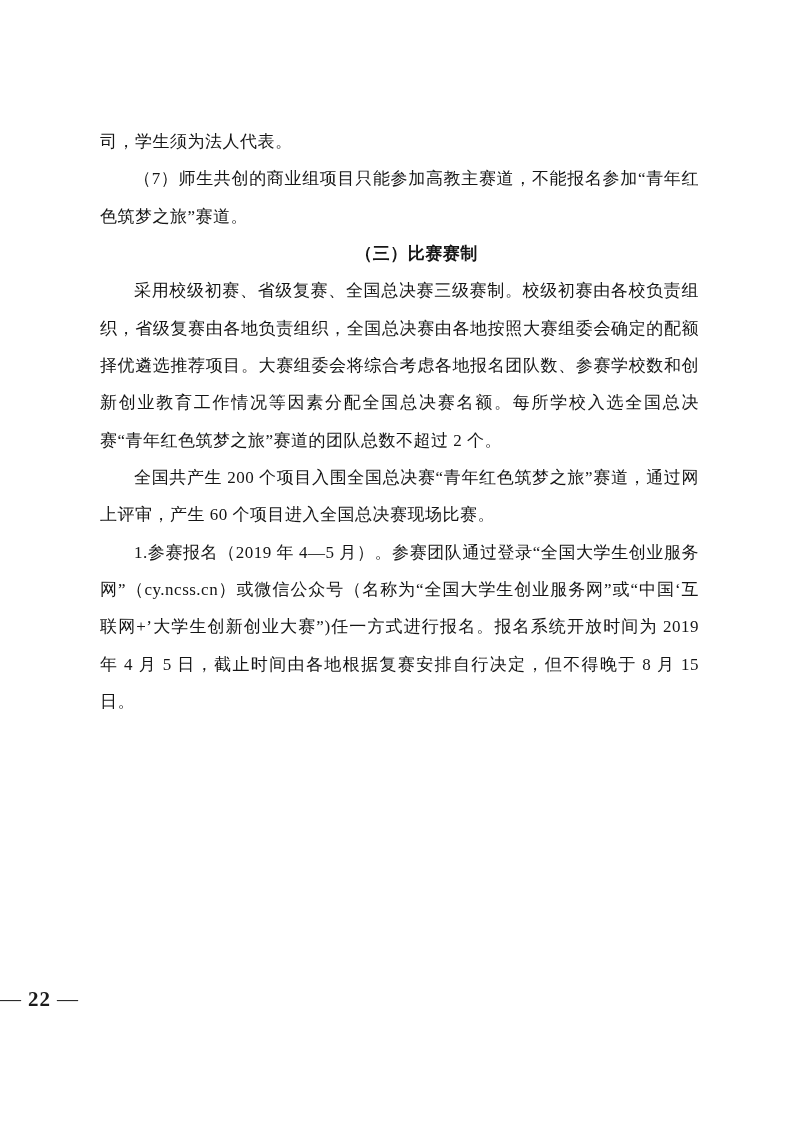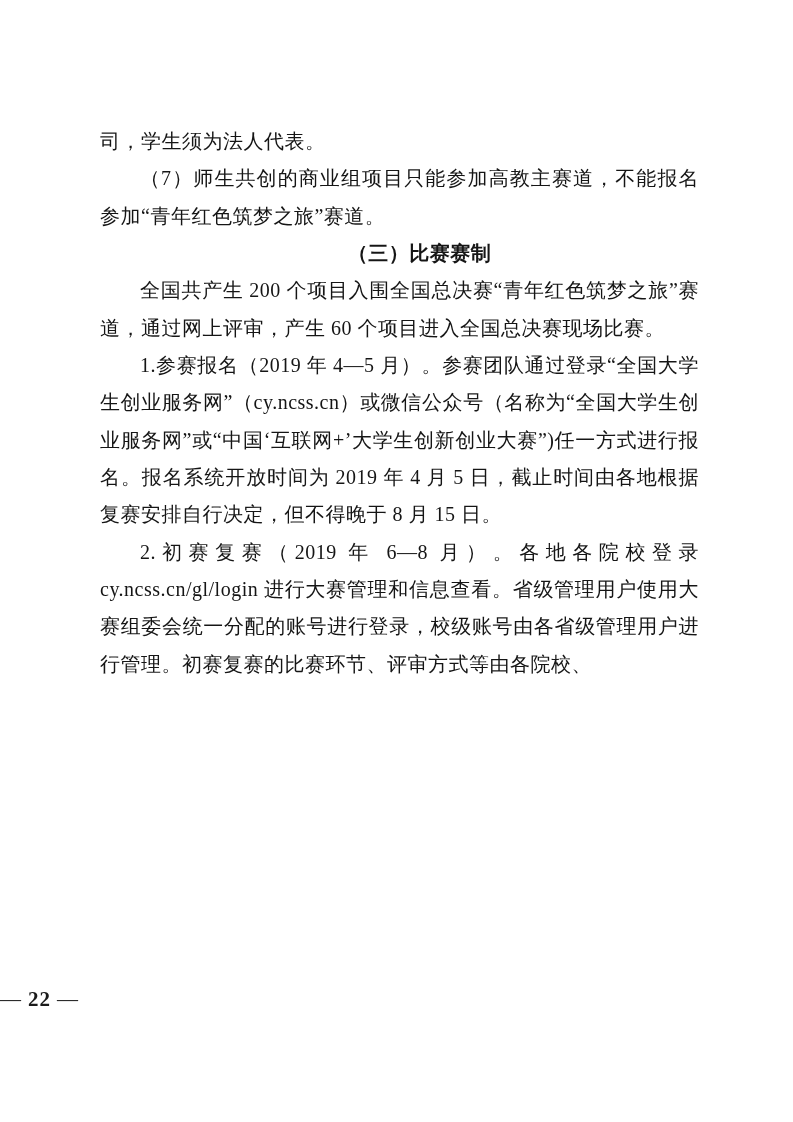--- a/index.html
+++ b/index.html
@@ -14,21 +14,21 @@
     background: #ffffff;
     overflow: hidden;
     font-family: "Liberation Serif", "DejaVu Serif", serif;
     color: #151515;
   }
   .content {
     position: absolute;
     left: 100px;
     top: 123px;
     width: 599px;
-    font-size: 20px;
+    font-size: 17px;
     line-height: 37.35px;
     text-align: justify;
     letter-spacing: 0.5px;
   }
   .para {
     margin: 0;
     text-indent: 2em;
   }
   .para.no-indent {
     text-indent: 0;
@@ -68,33 +68,33 @@
     </p>
 
     <p class="para">
       <span>（7）师生共创的商业组项目只能参加高教主赛道，不能报名参加“青年红色筑梦之旅”赛道。</span>
     </p>
 
     <p class="para heading">
       <span>（三）比赛赛制</span>
     </p>
 
+    <p class="para">
+      <span>采用校级初赛、省级复赛、全国总决赛三级赛制。校级初赛由各校负责组织，省级复赛由各地负责组织，全国总决赛由各地按照大赛组委会确定的配额择优遴选推荐项目。大赛组委会将综合考虑各地报名团队数、参赛学校数和创新创业教育工作情况等因素分配全国总决赛名额。每所学校入选全国总决赛“青年红色筑梦之旅”赛道的团队总数不超过 2 个。</span>
+    </p>
 
     <p class="para">
       <span>全国共产生 200 个项目入围全国总决赛“青年红色筑梦之旅”赛道，通过网上评审，产生 60 个项目进入全国总决赛现场比赛。</span>
     </p>
 
 
     <p class="para">
       <span class="lead-bold">1.参赛报名（2019 年 4—5 月）。</span><span>参赛团队通过登录“全国大学生创业服务网”（cy.ncss.cn）或微信公众号（名称为“全国大学生创业服务网”或“中国‘互联网+’大学生创新创业大赛”)任一方式进行报名。报名系统开放时间为 2019 年 4 月 5 日，截止时间由各地根据复赛安排自行决定，但不得晚于 8 月 15 日。</span>
     </p>
 
-    <p class="para">
-      <span class="lead-bold">2.初赛复赛（2019 年 6—8 月）。</span><span>各地各院校登录 cy.ncss.cn/gl/login 进行大赛管理和信息查看。省级管理用户使用大赛组委会统一分配的账号进行登录，校级账号由各省级管理用户进行管理。初赛复赛的比赛环节、评审方式等由各院校、</span>
-    </p>
 
   </div>
 
   <div class="footer">
     <span>—</span><span class="page-num">22</span><span>—</span>
   </div>
 
 </div>
 
 </body></html>

